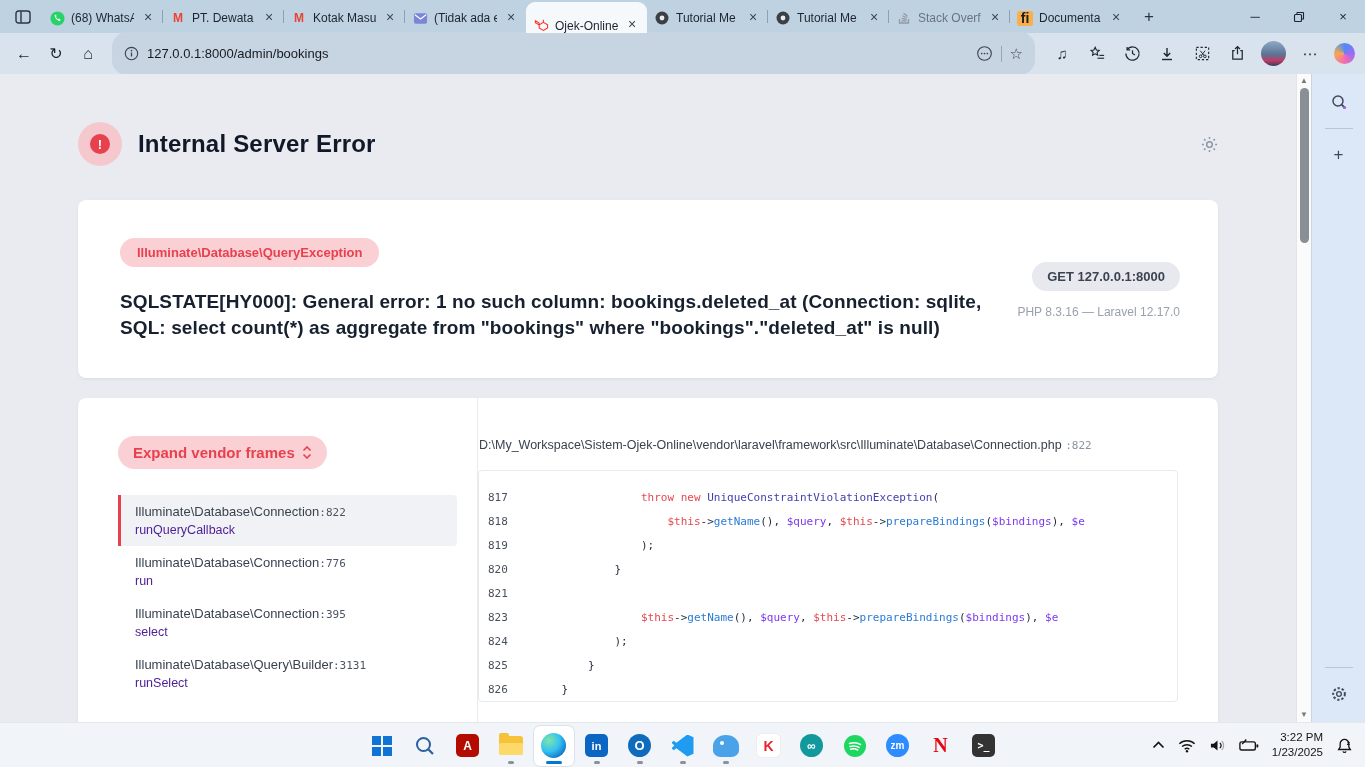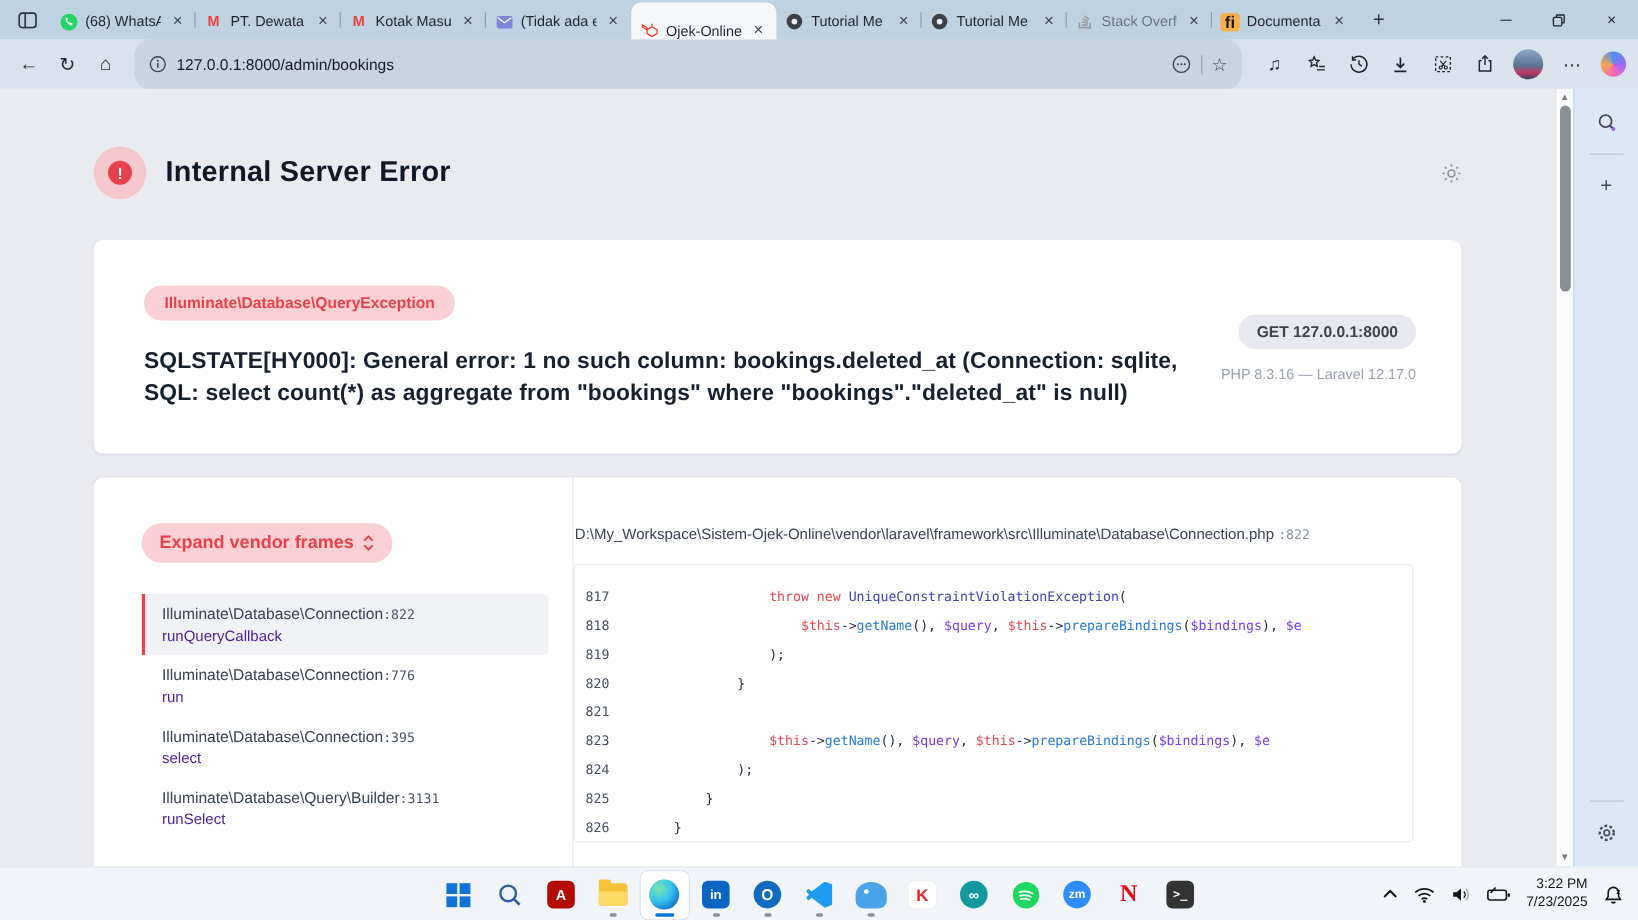--- a/index.html
+++ b/index.html
@@ -530,21 +530,21 @@
       </span>
       <span class="tray-ic">
         <svg width="20" height="15" viewBox="0 0 22 16">
             <rect x="1" y="4" width="17" height="9" rx="2" fill="none" stroke="#141414" stroke-width="1.5"></rect>
             <rect x="19.2" y="6.7" width="2" height="3.6" rx="1" fill="#141414"></rect>
             <path d="M8 1.5l-4.5 5" stroke="#141414" stroke-width="1.6"></path>
           </svg>
       </span>
       <div class="clock">
         <div>3:22 PM</div>
-        <div>7/23/2025</div>
+        <div>1/23/2025</div>
       </div>
       <span class="tray-ic">
         <svg width="17" height="17" viewBox="0 0 18 18">
             <path d="M9 2.6a4.6 4.6 0 0 1 4.6 4.6v3.4l1.6 2.6H2.8l1.6-2.6V7.2A4.6 4.6 0 0 1 9 2.6z" fill="none" stroke="#141414" stroke-width="1.4"></path>
             <path d="M7.4 15.2a1.7 1.7 0 0 0 3.2 0" fill="none" stroke="#141414" stroke-width="1.4"></path>
             <text x="11.5" y="8.5" font-size="6" font-weight="bold" fill="#141414" font-family="DejaVu Sans">z</text>
           </svg>
       </span>
     </div>
   </div>

